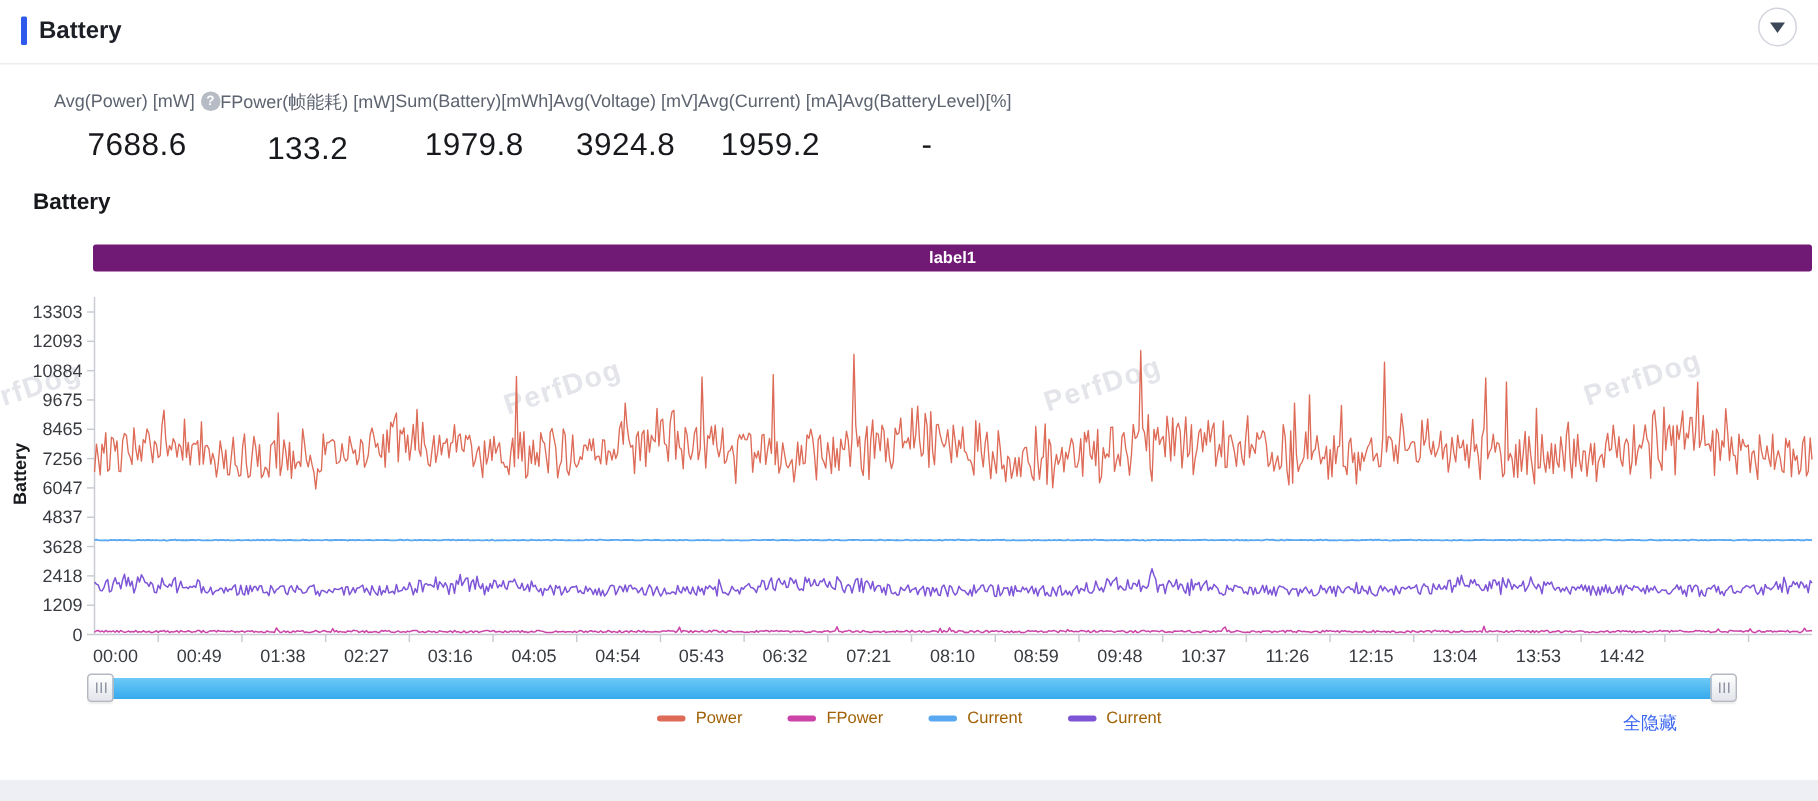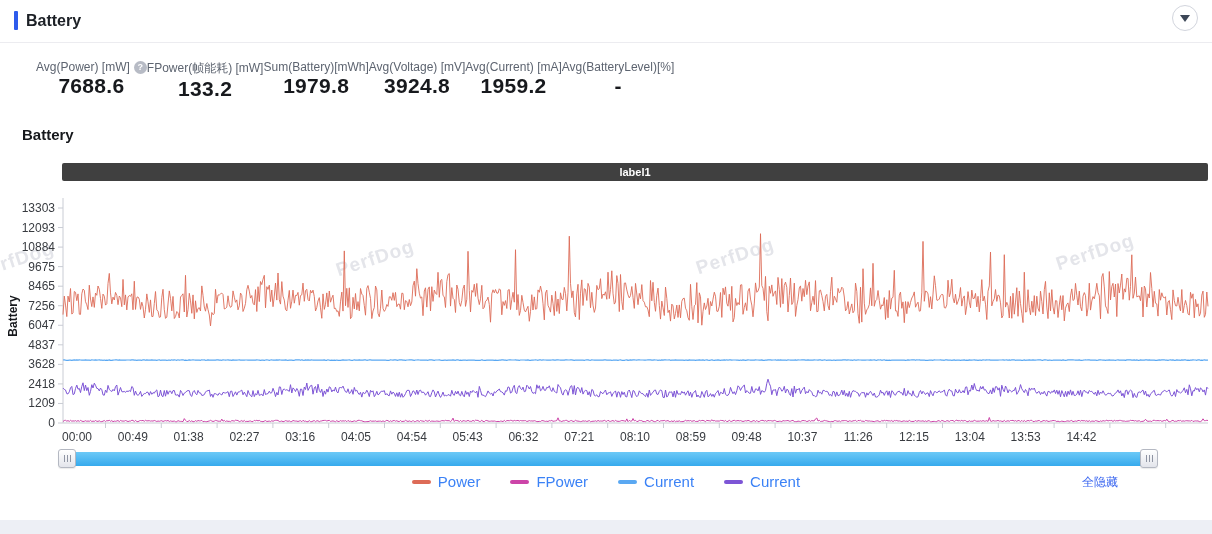--- a/index.html
+++ b/index.html
@@ -14,21 +14,21 @@
     border:1px solid #d2d5dd;background:#fff;cursor:pointer;display:flex;align-items:center;justify-content:center;padding:0;}
   .tri{width:0;height:0;border-left:5px solid transparent;border-right:5px solid transparent;border-top:7px solid #3c4757;}
   .divider{position:absolute;top:42px;left:0;width:100%;height:1px;background:#ececf0;}
 
   
   .stats-row{position:absolute;top:60px;left:36px;display:flex;}
   .stat{display:flex;flex-direction:column;align-items:center;}
   .stat-label{font-size:12px;color:#5d6470;display:flex;align-items:center;gap:4px;white-space:nowrap;}
   .help{width:13px;height:13px;border-radius:50%;background:#b7bbc5;color:#fff;font-size:9px;line-height:13px;
     text-align:center;display:inline-block;font-weight:bold;cursor:pointer;}
-  .stat-value{font-size:21px;font-weight:bold;color:#17191d;letter-spacing:0.3px;}
+  .stat-value{margin-top:11px;font-size:21px;font-weight:normal;color:#17191d;letter-spacing:0.3px;}
 
   
   .chart-title{position:absolute;left:22px;top:126px;margin:0;font-size:15px;font-weight:bold;color:#16181c;}
   .banner{position:absolute;left:62px;top:163px;width:1146px;height:18px;border-radius:2px;background:#e85c70;
     text-align:center;font-size:11px;line-height:18px;color:#fff;font-weight:bold;cursor:pointer;}
   #chart-svg{position:absolute;left:0;top:190px;}
   .ax{font-size:12px;fill:#383b40;}
   .ytitle{font-size:12px;font-weight:bold;fill:#16181c;}
   .wm{font-size:19px;font-weight:bold;fill:#e4e5ea;letter-spacing:1px;}
 
@@ -41,21 +41,21 @@
     justify-content:center;gap:2px;cursor:ew-resize;box-shadow:0 1px 1px rgba(0,0,0,0.08);}
   .scroll-handle i{display:block;width:1px;height:7px;background:#8f95a3;}
   .handle-left{left:58px;}
   .handle-right{left:1140px;}
 
   
   .chart-footer{position:absolute;top:471px;left:0;width:1212px;height:22px;}
   .legend{position:absolute;left:0;top:2px;width:100%;display:flex;justify-content:center;gap:30px;}
   .legend-item{display:flex;align-items:center;gap:7px;cursor:pointer;}
   .legend-dash{width:19px;height:4px;border-radius:2px;}
-  .legend-label{font-size:15px;color:#3b82f6;}
+  .legend-label{font-size:11px;color:#a16207;}
   .hide-all{position:absolute;right:94px;top:3px;font-size:12px;color:#3a66f0;text-decoration:none;cursor:pointer;}
 
   .bottom-strip{position:absolute;top:520px;left:0;width:100%;height:14px;background:#edeff5;}
 </style>
 </head>
 <body>
 
 <div class="page">
 
   <div class="panel-header">
@@ -102,21 +102,21 @@
       <div class="stat">
         <div class="stat-label">
           <span>Avg(BatteryLevel)[%]</span>
         </div>
         <div class="stat-value">-</div>
       </div>
     </div>
 
   <h2 class="chart-title">Battery</h2>
 
-  <div class="banner" id="banner" style="background: #404040;">
+  <div class="banner" id="banner" style="background: #701a75;">
     <span>label1</span>
   </div>
 
   <svg id="chart-svg" width="1212" height="270" viewBox="0 190 1212 270">
       <text x="17" y="266" class="wm" text-anchor="middle" transform="rotate(-18 17 266)">PerfDog</text>
       <text x="377" y="264" class="wm" text-anchor="middle" transform="rotate(-18 377 264)">PerfDog</text>
       <text x="737" y="262" class="wm" text-anchor="middle" transform="rotate(-18 737 262)">PerfDog</text>
       <text x="1097" y="258" class="wm" text-anchor="middle" transform="rotate(-18 1097 258)">PerfDog</text>
       <line x1="63" y1="198" x2="63" y2="423" stroke="#c9ccd4" stroke-width="1"></line>
       <line x1="63" y1="423" x2="1208" y2="423" stroke="#c9ccd4" stroke-width="1"></line>

